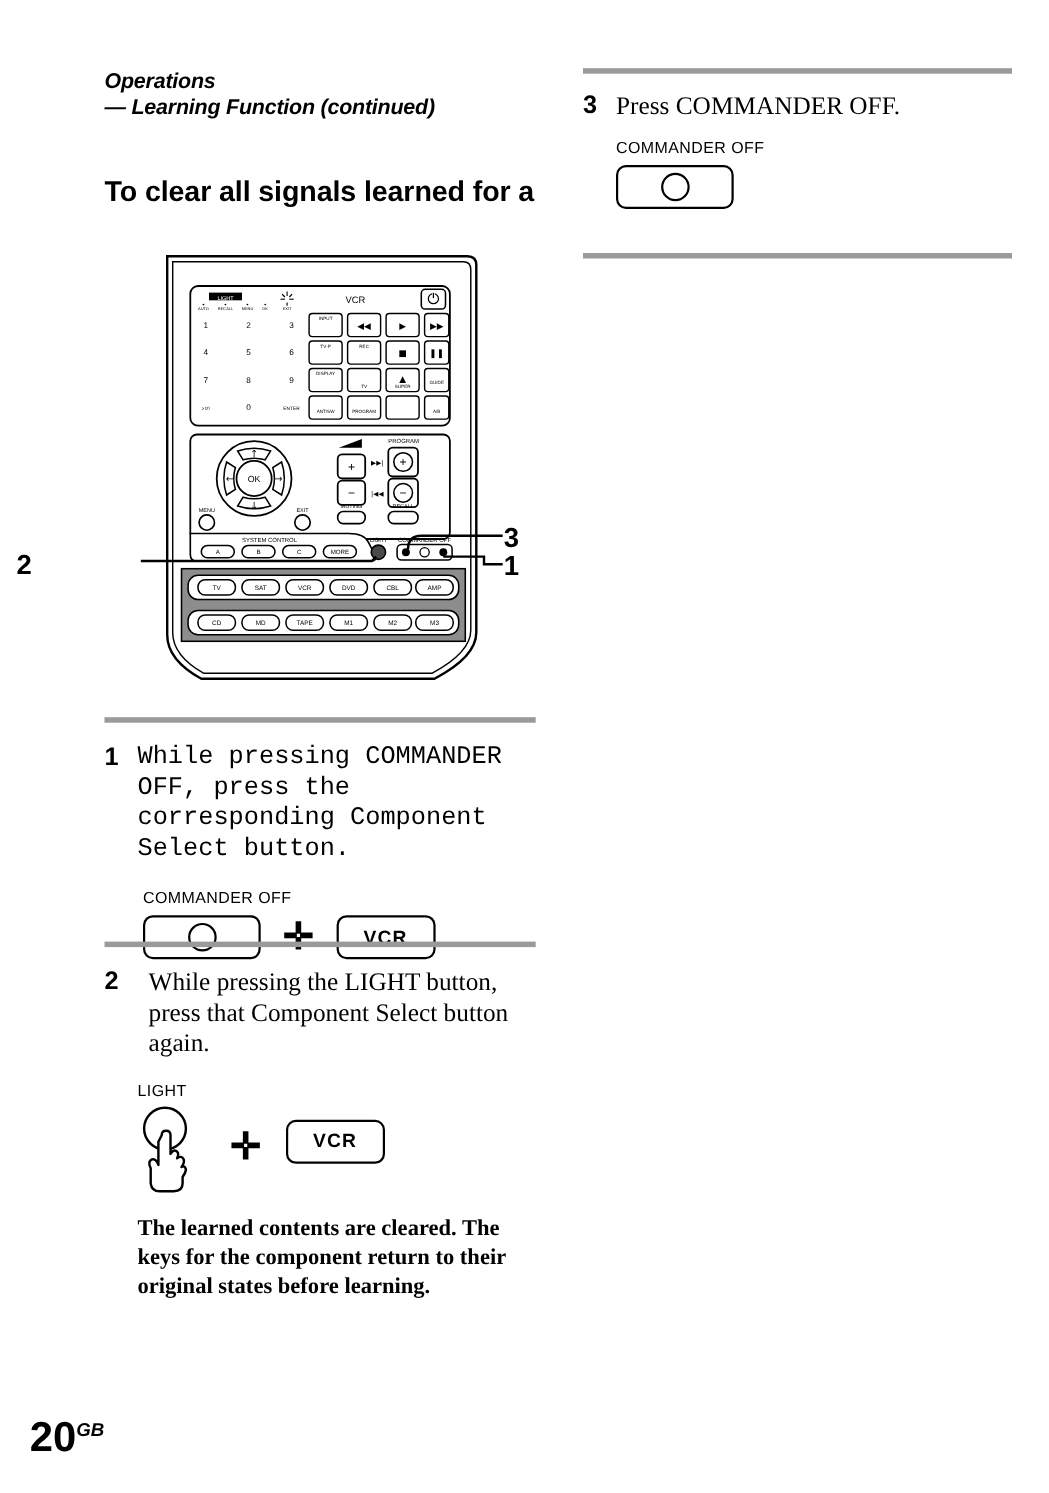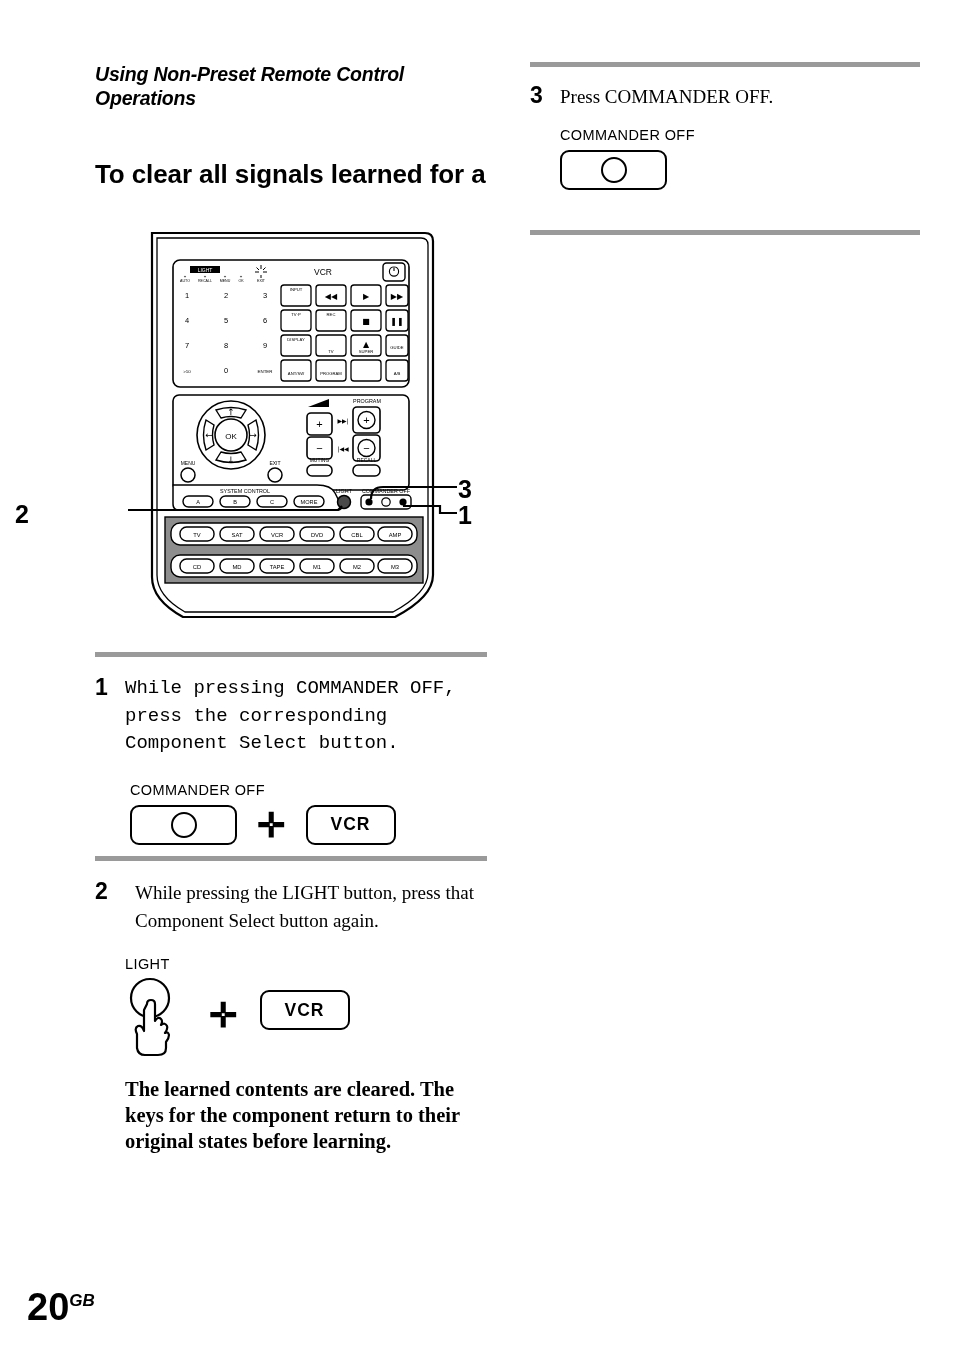--- a/index.html
+++ b/index.html
@@ -25,21 +25,21 @@
   .sectitle{
     font-family:"Liberation Sans", sans-serif;
     font-weight:bold;font-size:26px;line-height:26px;letter-spacing:-0.1px;
   }
 
   .steprow{display:flex;align-items:flex-start;}
   .stepnum{
     font-family:"Liberation Sans", sans-serif;font-weight:bold;
     font-size:23px;line-height:25px;width:30px;flex:0 0 30px;
   }
-  .steptext{font-size:19px;line-height:27.5px;font-family:"Liberation Serif", serif;}
+  .steptext{font-size:23px;line-height:27.5px;font-family:"Liberation Serif", serif;}
   .bodytext{font-size:20.5px;line-height:26px;font-family:"Liberation Serif", serif;}
 
   .caplabel{
     font-family:"Liberation Sans", sans-serif;font-size:14.5px;
     letter-spacing:.4px;
   }
 
   
   .keybox{
     border:2.5px solid #000;border-radius:9px;background:#fff;
@@ -72,22 +72,22 @@
   }
 </style>
 </head>
 <body>
 
 <div class="page">
 
   <div class="colL">
 
     <div class="chaptitle" style="position:absolute;top:63px;left:0;width:400px;">
-      <div>Using Non-Preset Remote Control</div>
       <div>Operations</div>
+      <div>— Learning Function (continued)</div>
     </div>
 
     <div class="sectitle" style="position:absolute;top:161px;left:0;width:395px;">
       <div>To clear all signals learned for a</div>
     </div>
   </div>
 
   <div class="figure">
     <svg width="392" height="410" viewBox="0 0 392 410">
       <g fill="none" stroke="#000" stroke-width="2.2">

